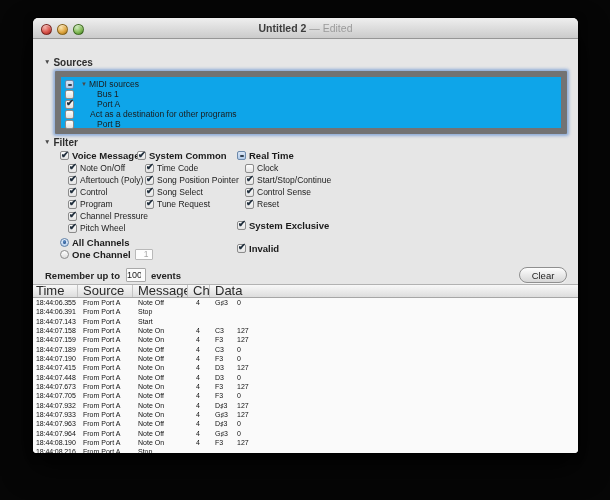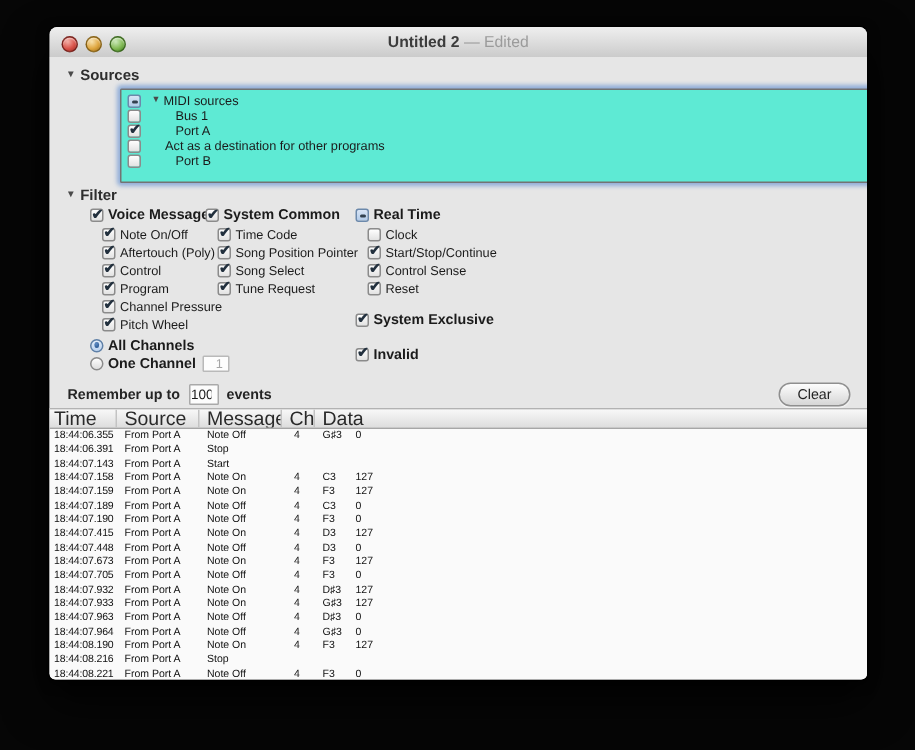--- a/index.html
+++ b/index.html
@@ -21,33 +21,32 @@
     position:absolute;inset:0;text-align:center;line-height:20px;
     font-size:10.5px;font-weight:bold;color:#3c3c3c;
   }
   .title .edited{color:#9b9b9b;font-weight:normal;}
   .traffic{position:absolute;left:8px;top:5.5px;display:flex;gap:5px;}
   .light{width:9px;height:9px;border-radius:50%;display:inline-block;box-shadow:inset 0 1px 1px rgba(255,255,255,.5);}
   .light.red{background:radial-gradient(circle at 35% 30%,#f3b0a8,#d9534a 55%,#99261e);border:0.5px solid rgba(90,20,15,.7);}
   .light.yellow{background:radial-gradient(circle at 35% 30%,#f9e3ae,#dfa63f 55%,#9a6b16);border:0.5px solid rgba(105,75,10,.7);}
   .light.green{background:radial-gradient(circle at 35% 30%,#cdeabc,#82ba55 55%,#3c7a1d);border:0.5px solid rgba(40,80,15,.7);}
 
-  .content{position:absolute;left:0;top:20px;width:545px;height:415px;background:#e6e6e6;}
+  .content{position:absolute;left:0;top:32px;width:545px;height:415px;background:#e6e6e6;}
 
   .section-header{position:absolute;display:flex;align-items:center;gap:3px;font-size:10px;font-weight:bold;color:#2e2e2e;height:12px;}
   .disc{font-size:6.5px;color:#4a4a4a;line-height:1;}
   #sources-header{left:11px;top:6px;}
   #filter-header{left:11px;top:86px;}
 
   .sources-box{
     position:absolute;left:22px;top:21px;width:512px;height:63px;box-sizing:border-box;
-    background:#5eead4;border:1px solid #737373;border-radius:1px;
+    background:#0ea5e9;border:6px solid #737373;border-radius:1px;
     box-shadow:0 0 3px 2px rgba(108,150,211,.7);
     padding-top:2px;
-    margin-left:25px;
   }
   .s-row{display:flex;align-items:center;height:10px;padding-left:4px;font-size:8.5px;color:#1b1b1b;}
   .s-row .disc{margin-left:4px;font-size:6px;}
   .s-label{margin-left:2px;white-space:nowrap;}
   .s-label.lvl1{margin-left:13px;}
   .s-label.lvl2{margin-left:20px;}
 
   .cb{
     position:relative;display:inline-block;width:9px;height:9px;box-sizing:border-box;flex:none;
     border:1px solid #8b8b8b;border-radius:2px;background:linear-gradient(#fefefe,#e2e2e2);

